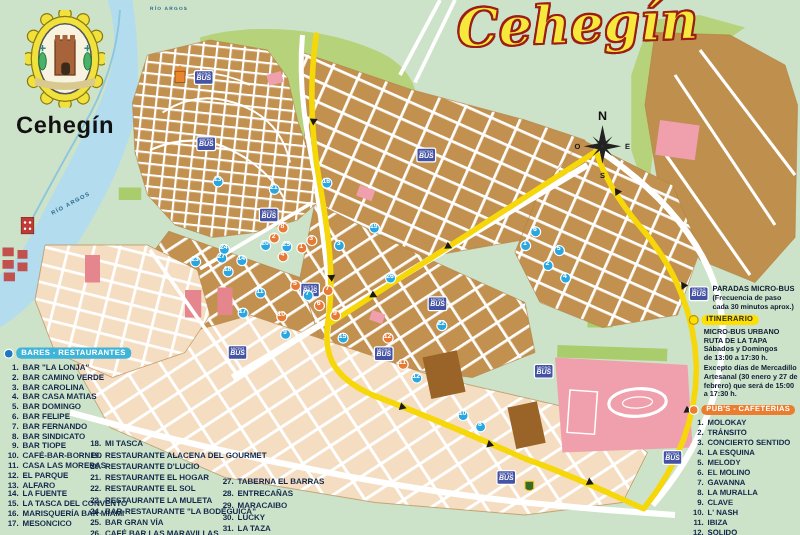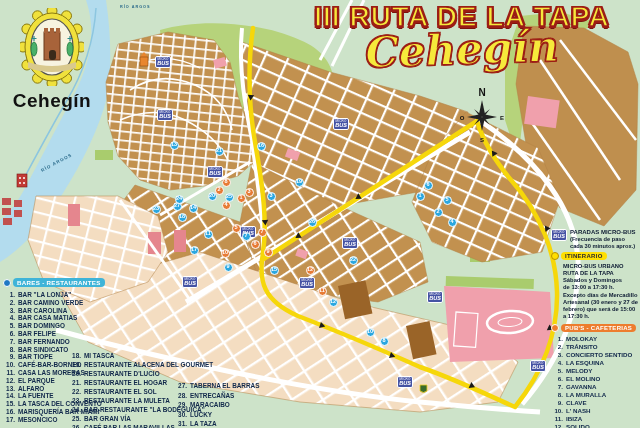--- a/index.html
+++ b/index.html
@@ -342,21 +342,20 @@
       <g>
         <ellipse cx="14" cy="41" rx="3" ry="7" fill="#4ab06a" stroke="#1a7a3a" stroke-width="0.8"></ellipse>
         <ellipse cx="50" cy="41" rx="3" ry="7" fill="#4ab06a" stroke="#1a7a3a" stroke-width="0.8"></ellipse>
         <path d="M 14,28 V 33 M 11.5,30.5 H 16.5 M 50,28 V 33 M 47.5,30.5 H 52.5" stroke="#2a8a8a" stroke-width="1.2"></path>
       </g>
     </svg>
     <div class="town">Cehegín</div>
   </div>
 
   <div id="title">
-    <div class="main">III RUTA DE LA TAPA</div>
     <div class="script">Cehegín</div>
   </div>
 
   <div id="legend">
     <div class="lg1">
       <div class="bus-sign inline">
         <span class="b1">MICRO</span>
         <span class="b2">BUS</span>
       </div>
       <div>

